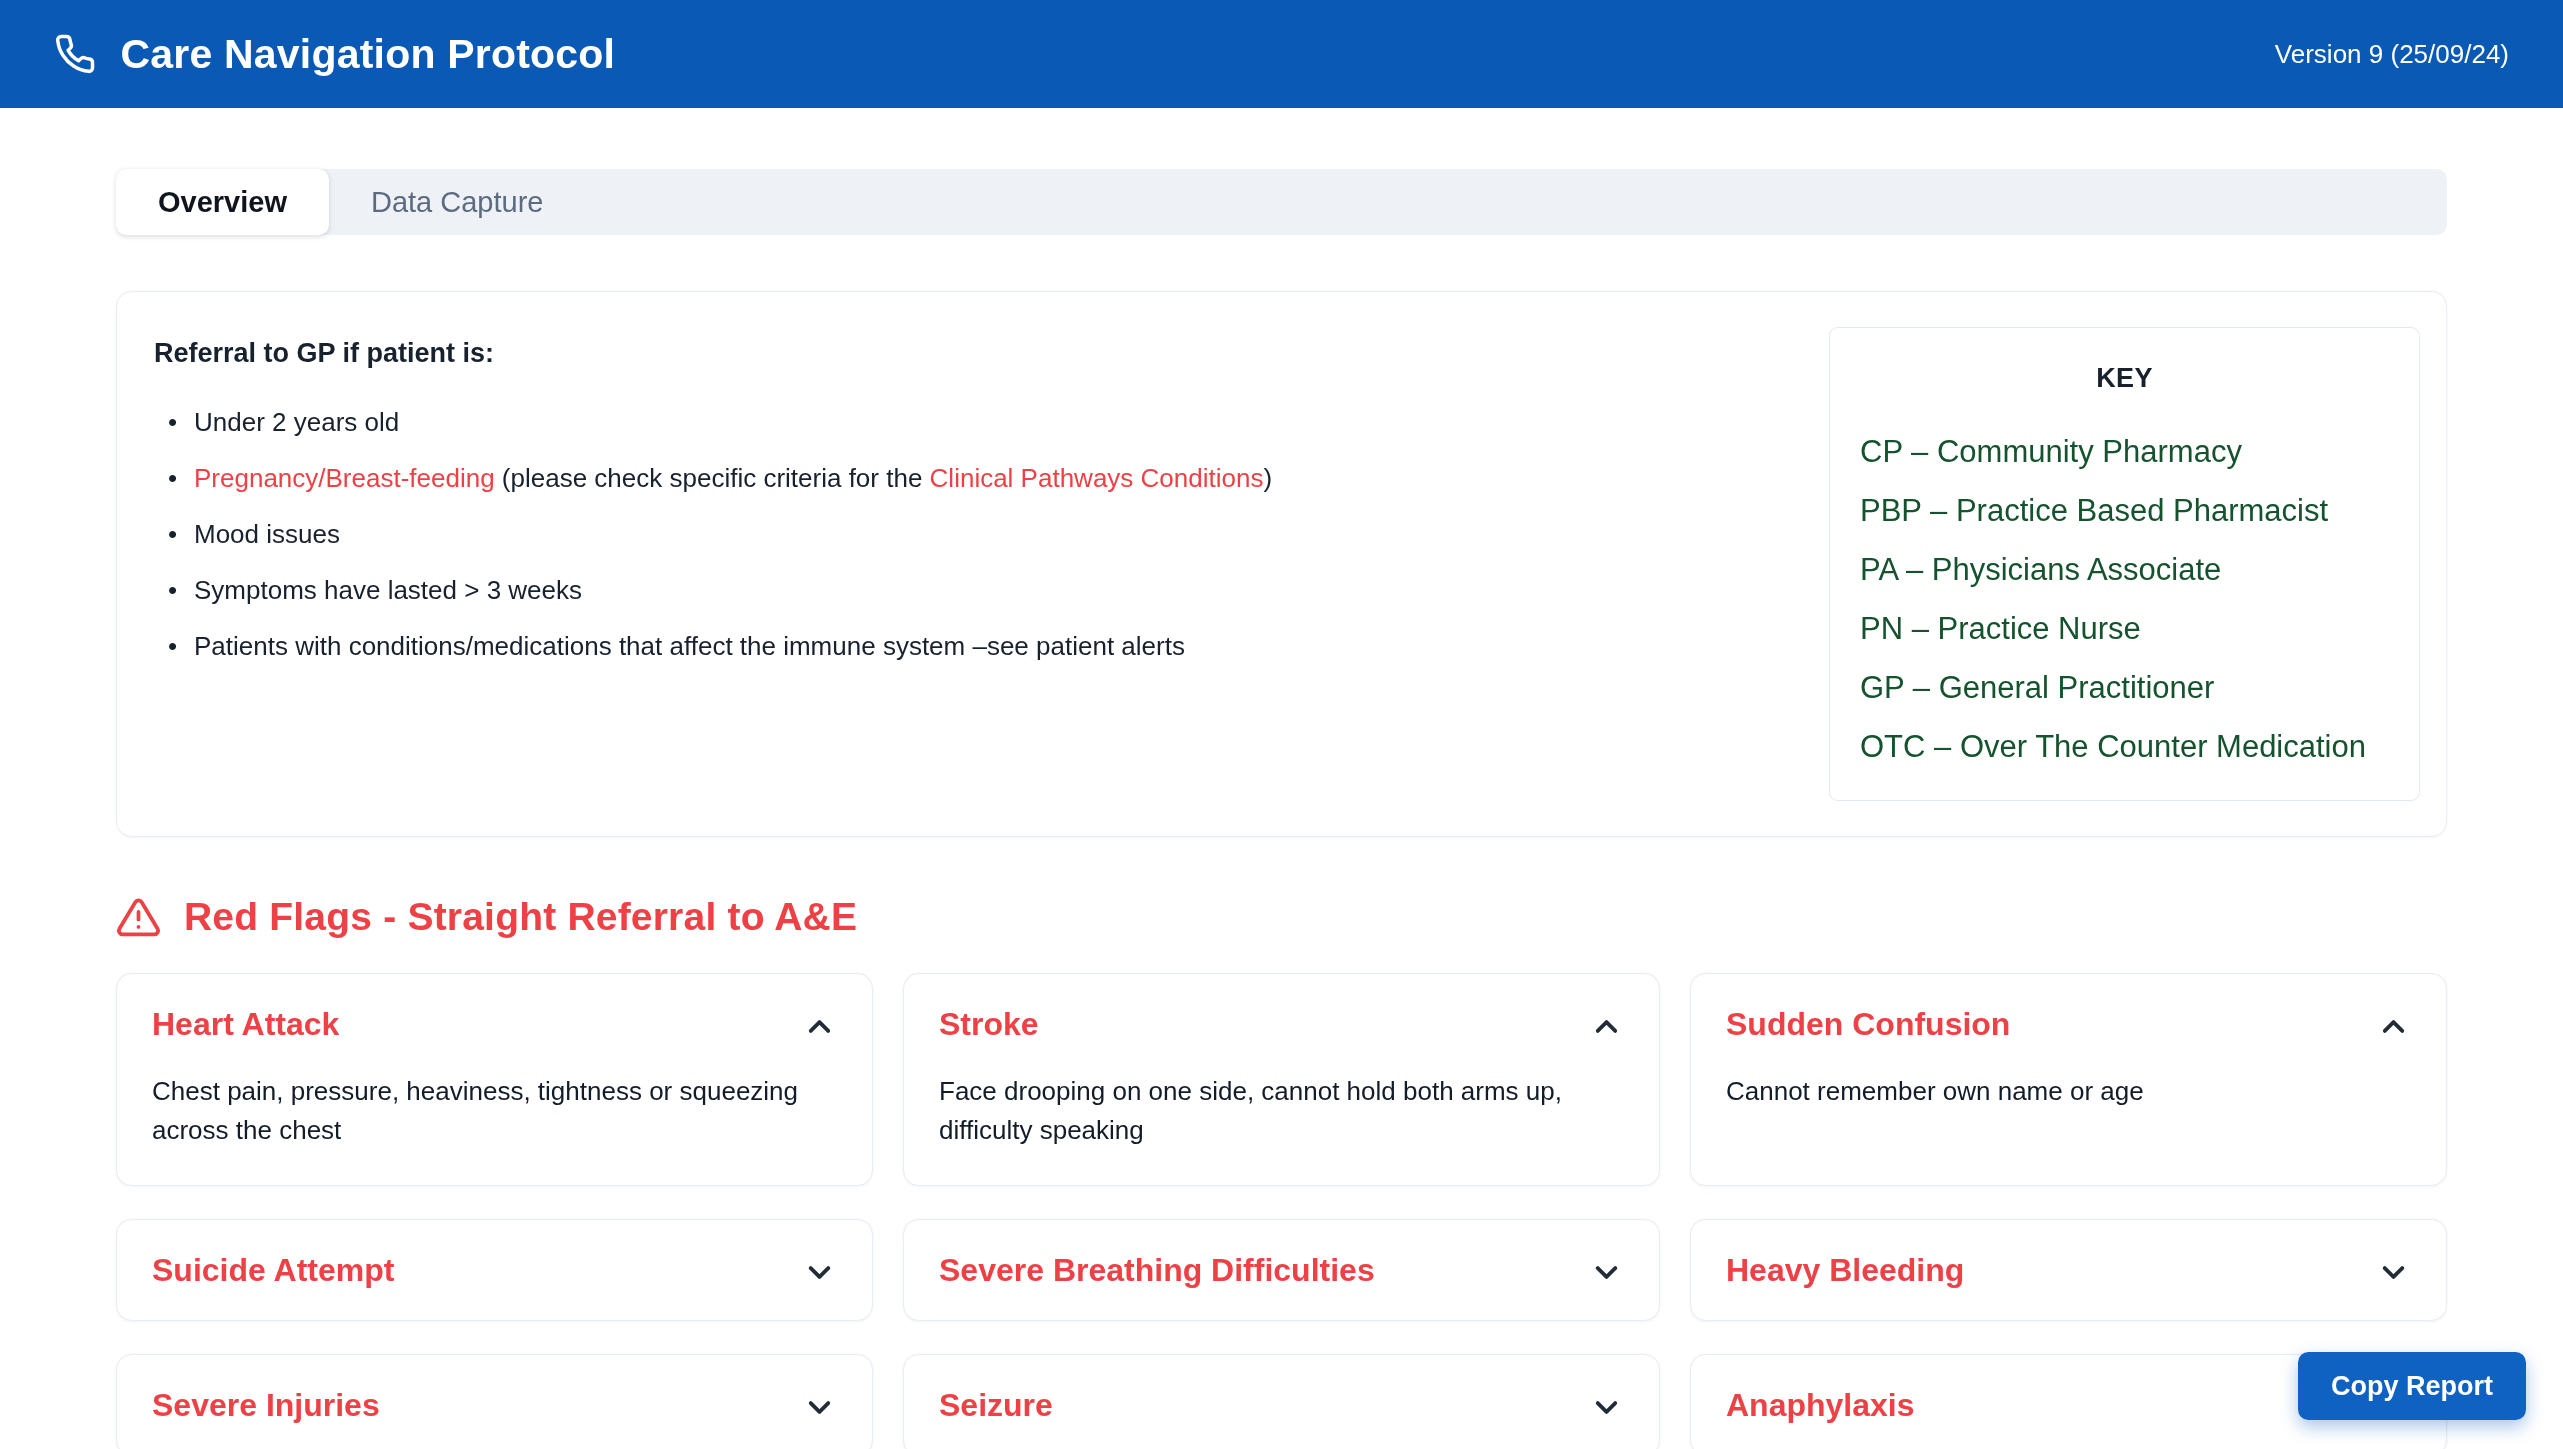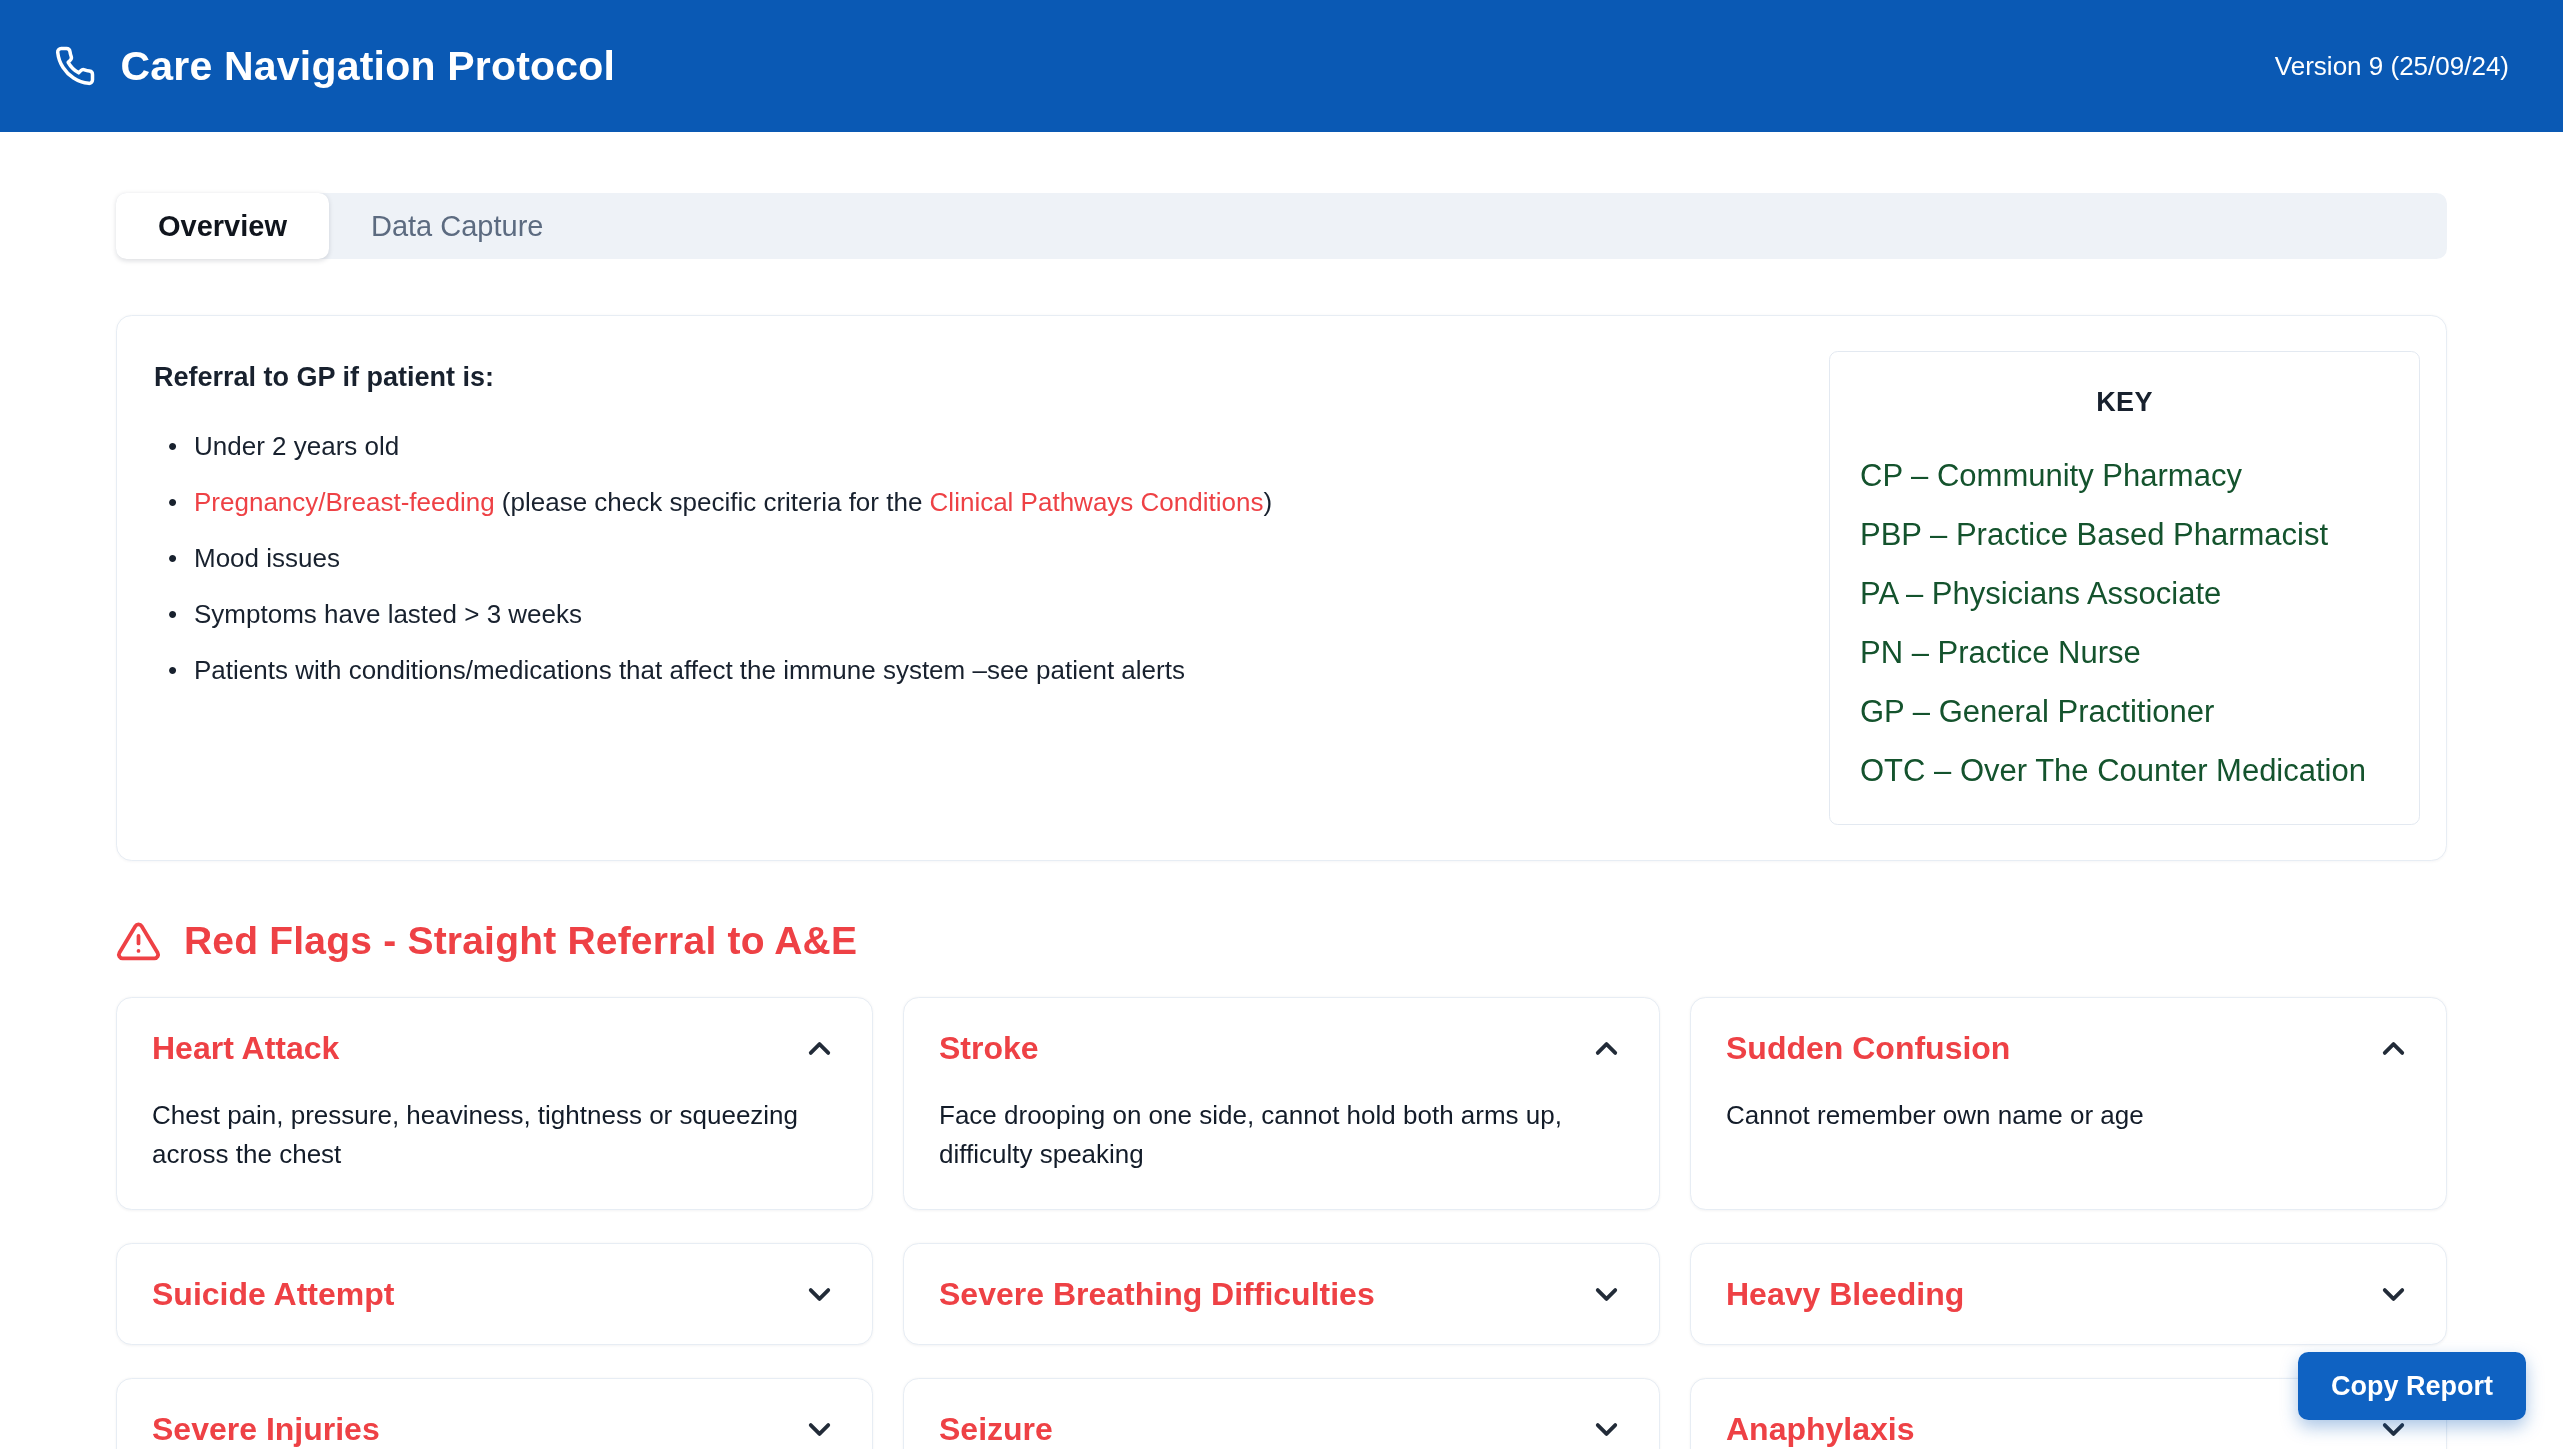--- a/index.html
+++ b/index.html
@@ -12,21 +12,21 @@
     --text-gray:#5c6b80;
   }
   *{box-sizing:border-box;}
   html,body{margin:0;padding:0;}
   body{
     width:2563px;height:1449px;overflow:hidden;background:#fff;
     font-family:"Liberation Sans", sans-serif;color:var(--text-dark);
   }
   
   .app-header{
-    height:132px;background:var(--header-blue);
+    height:108px;background:var(--header-blue);
     display:flex;align-items:center;justify-content:space-between;
     padding:0 54px;
   }
   .h-left{display:flex;align-items:center;gap:24.5px;}
   .h-left svg{width:42px;height:42px;display:block;}
   .app-title{font-size:41px;font-weight:700;color:#fff;margin:0;letter-spacing:0.2px;}
   .version{color:#fff;font-size:26px;}
   
   main{width:2331px;margin:8px auto;}
   .tabs{
@@ -70,21 +70,21 @@
   .redflags-head svg{width:45px;height:45px;display:block;}
   .redflags-title{font-size:39px;font-weight:700;color:var(--accent-red);letter-spacing:0.2px;}
   .grid{
     margin-top:33px;display:grid;grid-template-columns:repeat(3,1fr);
     column-gap:30px;row-gap:33px;
   }
   .card{
     border:1.7px solid var(--border);border-radius:15.7px;background:#fff;
     padding:30px 35px;box-shadow:0 0.9px 2.6px rgba(15,23,42,.05);
   }
-  .card-head{display:flex;align-items:center;justify-content:space-between;cursor:pointer;}
+  .card-head{display:flex;align-items:flex-end;justify-content:space-between;cursor:pointer;}
   .card-title{font-size:32px;font-weight:700;color:var(--accent-red);line-height:1.25;}
   .chev{display:flex;align-items:center;}
   .chev svg{width:35px;height:35px;display:block;}
   .card-body{margin:28px 0 5.2px;font-size:26px;line-height:1.5;color:#131c29;max-width:691px;}
   
   .copy-btn{
     position:fixed;right:37px;bottom:29px;
     background:var(--button-blue);color:#fff;border:none;border-radius:10.5px;
     font-family:inherit;font-size:27px;font-weight:700;padding:18.4px 33px;
     box-shadow:0 7px 17.5px rgba(13,92,184,.35);cursor:pointer;

